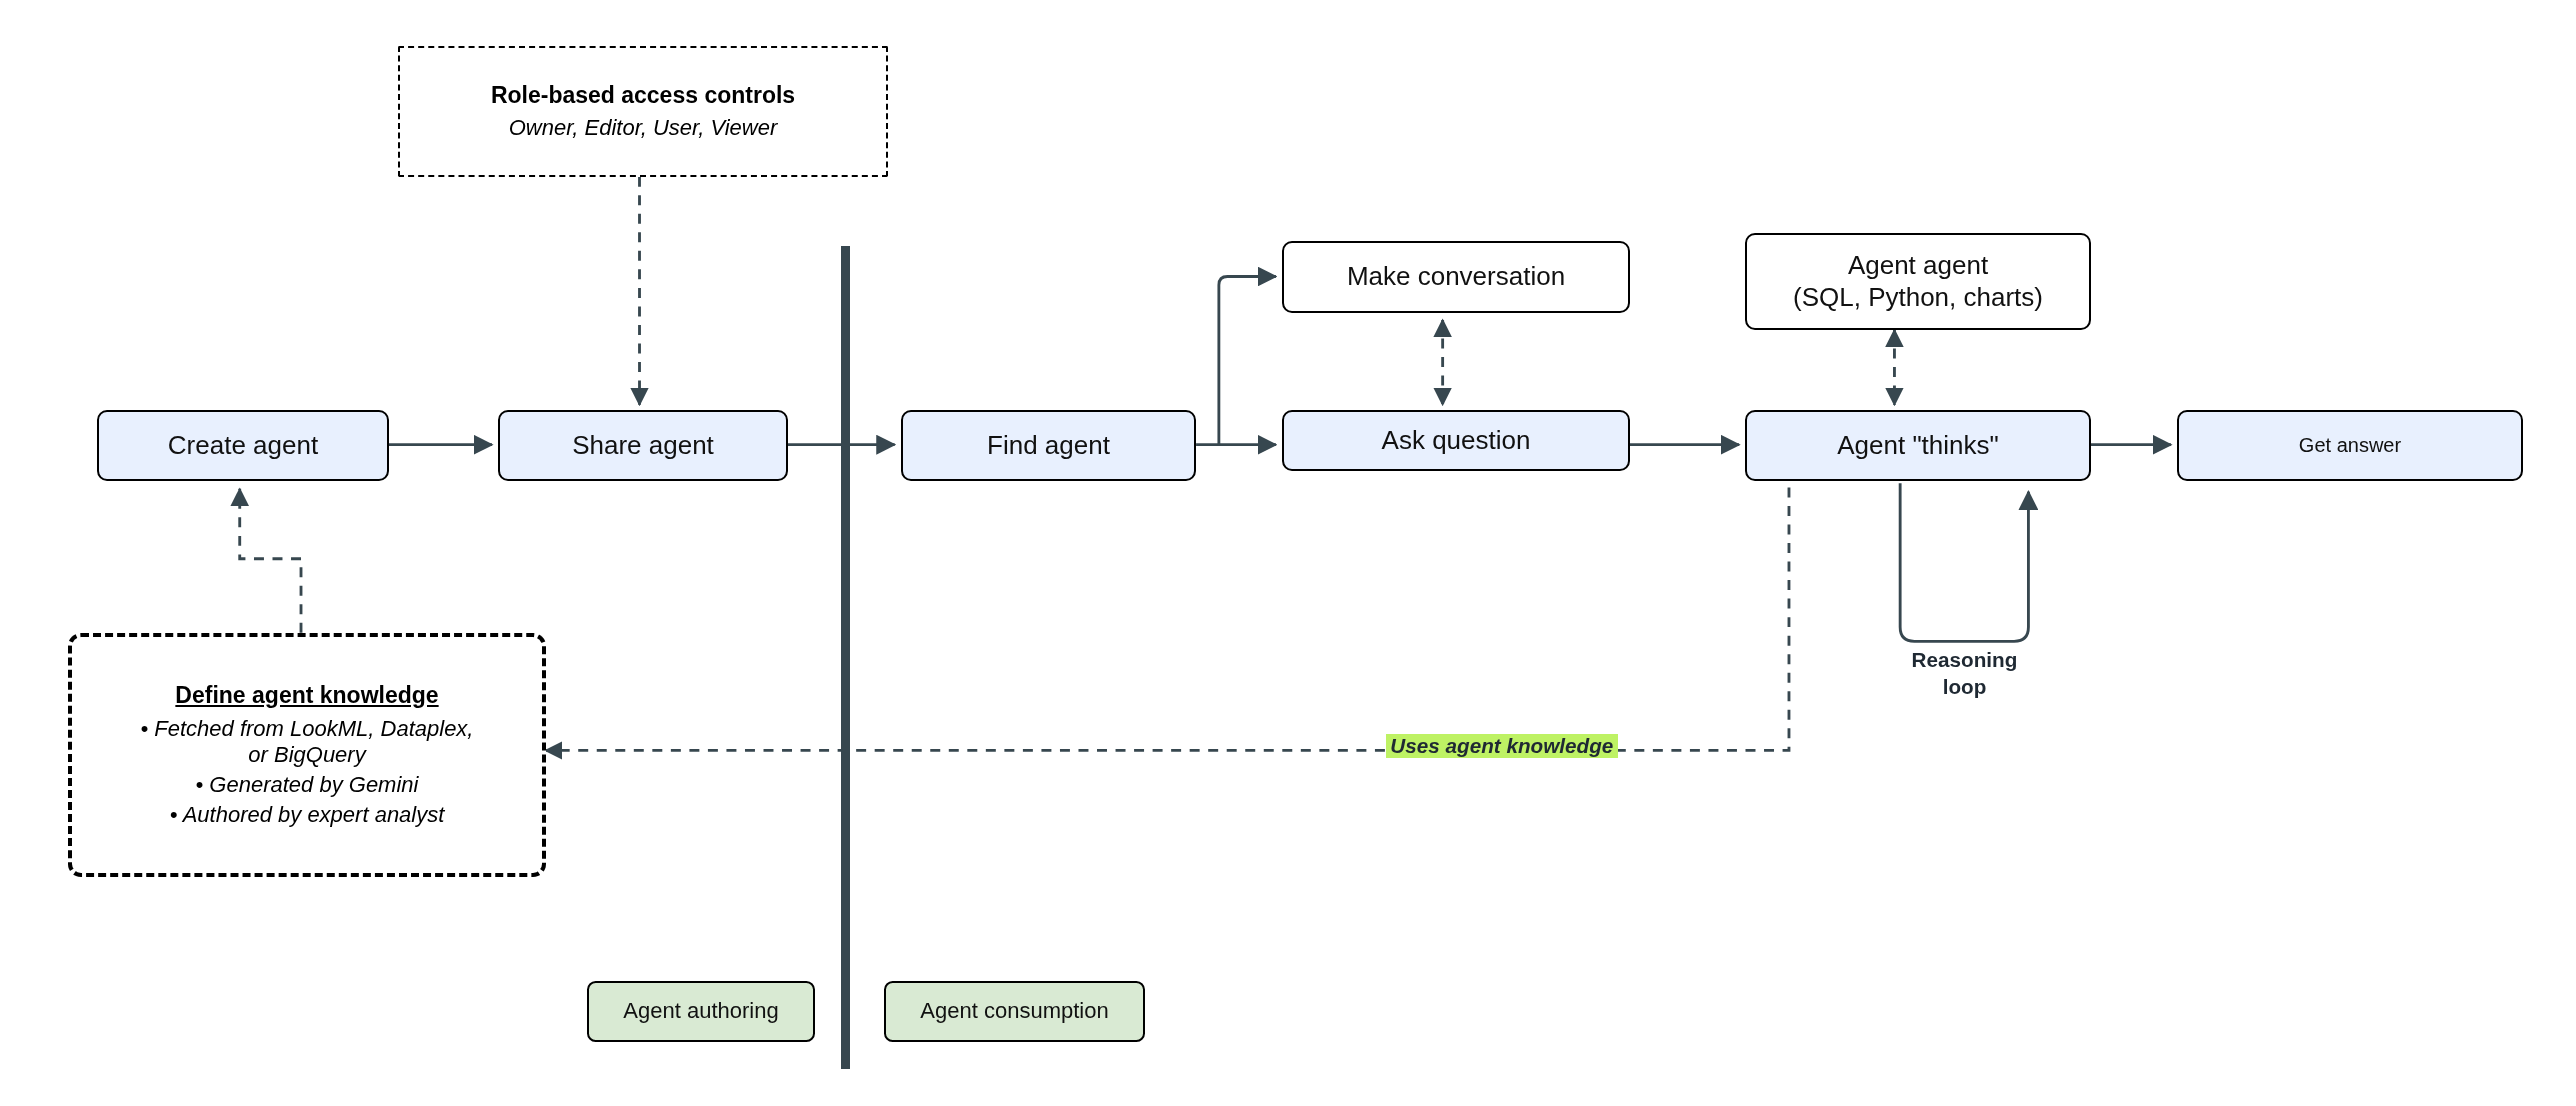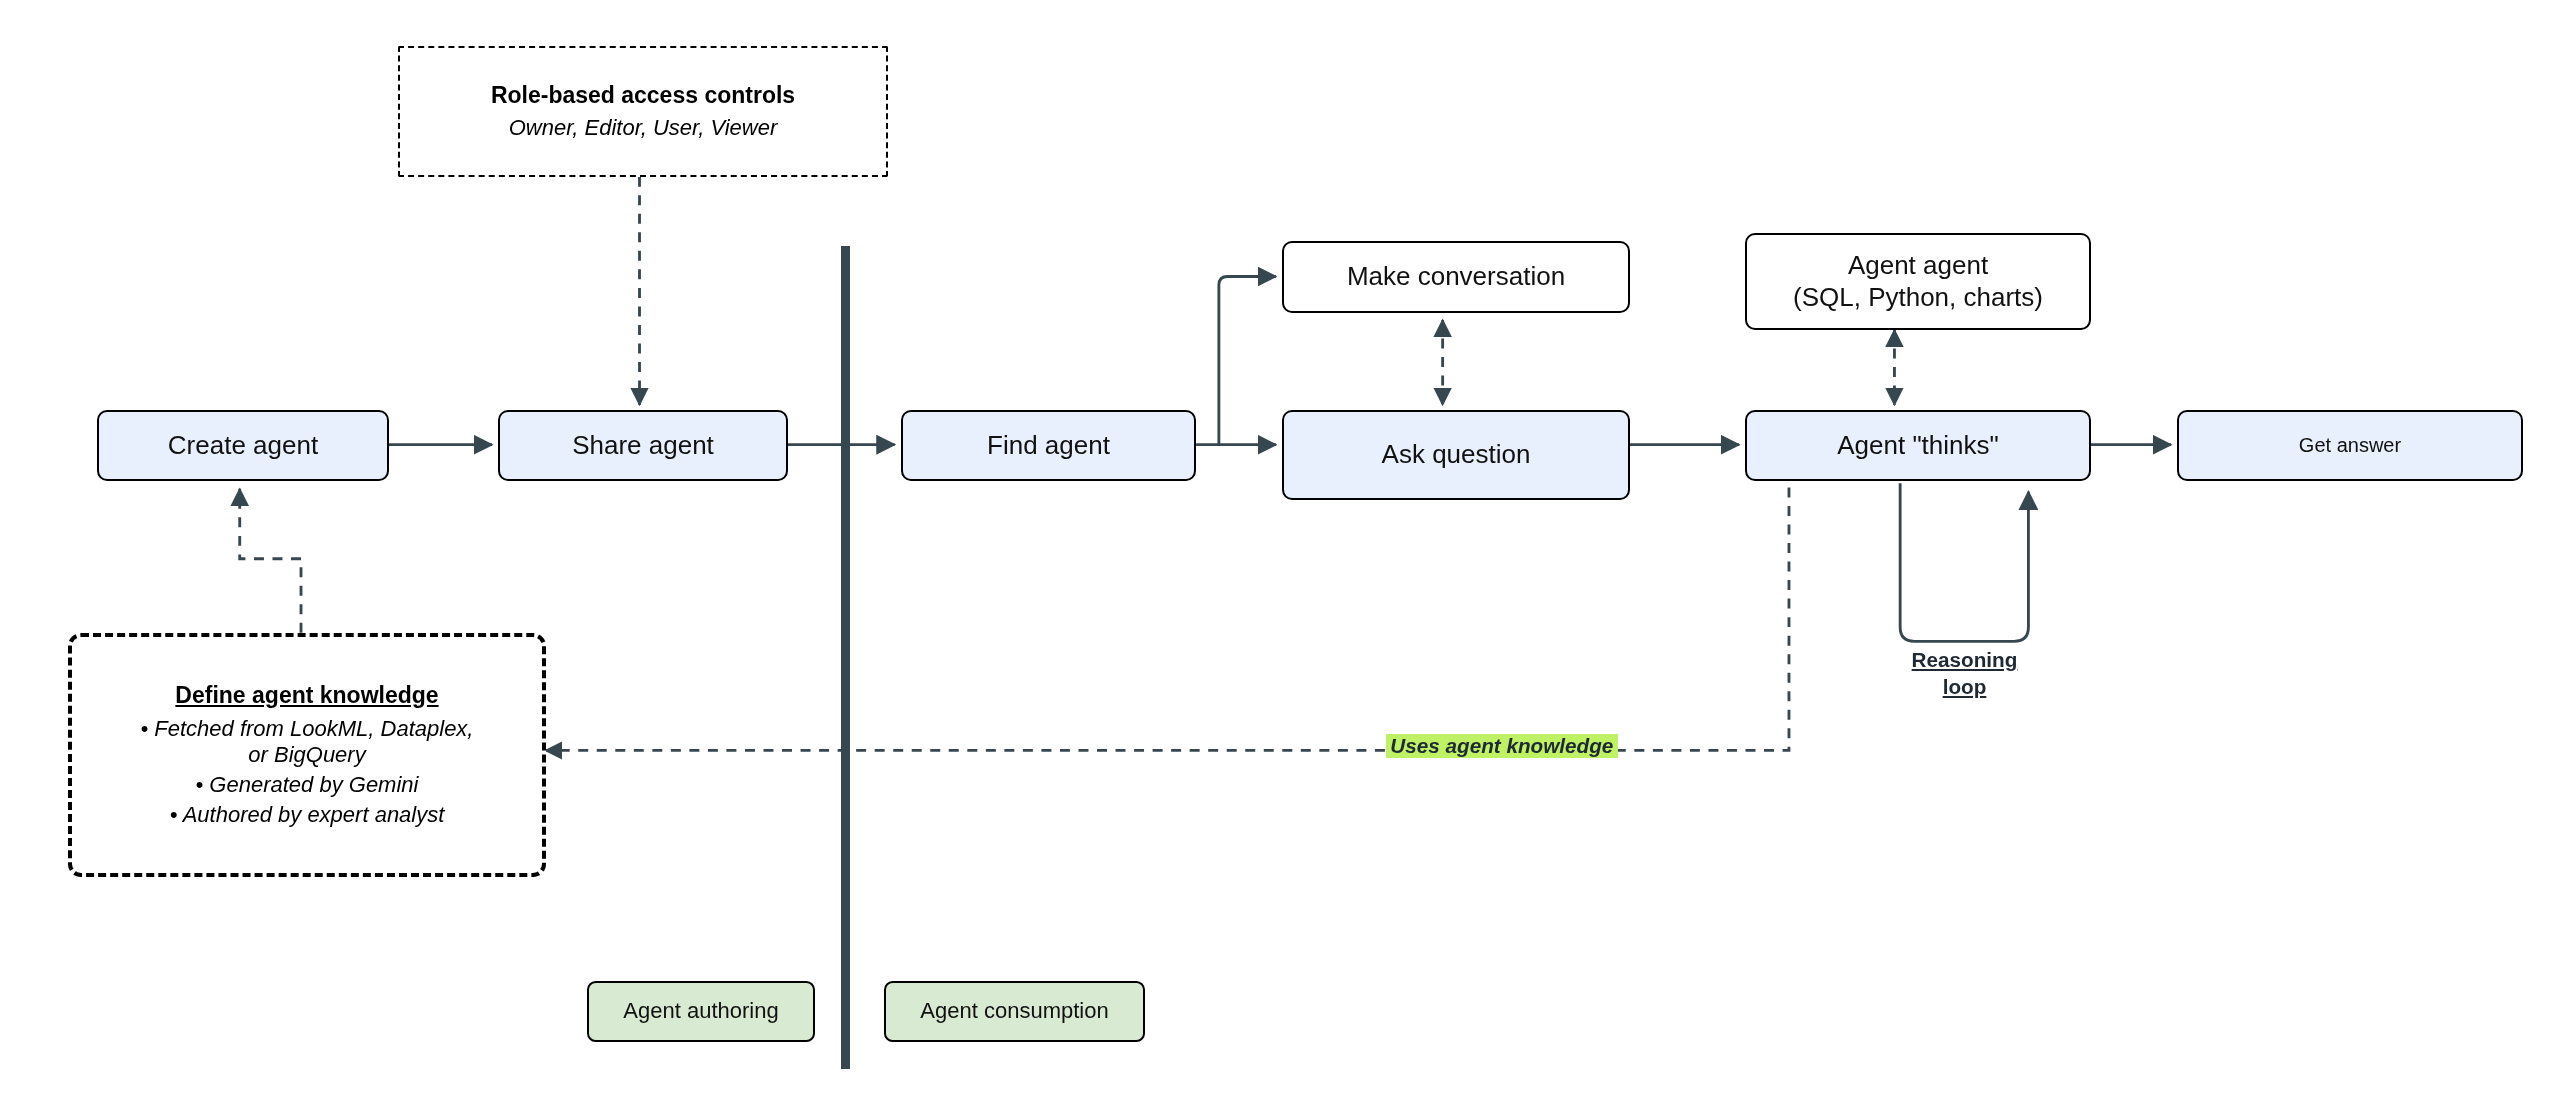--- a/index.html
+++ b/index.html
@@ -55,21 +55,20 @@
     font-style:italic;
   }
 
   .loop-label{
     position:absolute;
     font-weight:bold;
     color:#1f2933;
     text-align:center;
     line-height:1.3;
     z-index:5;
-    text-decoration:underline;
   }
 </style>
 </head>
 <body>
 
 <div id="stage">
 
   <svg class="edges" viewBox="0 0 3614 1552">
     <defs>
       <marker id="arrow" viewBox="0 0 10 10" refX="9.2" refY="5" markerWidth="7" markerHeight="7" orient="auto-start-reverse">
@@ -129,21 +128,21 @@
   </div>
 
   <div class="node blue" style="left:901px;top:410px;width:295px;height:71px;font-size:26px;">
     <span>Find agent</span>
   </div>
 
   <div class="node white" style="left:1282px;top:241px;width:348px;height:72px;font-size:26px;">
     <span>Make conversation</span>
   </div>
 
-  <div class="node blue" style="left:1282px;top:410px;width:348px;height:90px;font-size:26px;">
+  <div class="node blue" style="left:1282px;top:410px;width:348px;height:61px;font-size:26px;">
     <span>Ask question</span>
   </div>
 
   <div class="node white" style="left:1745px;top:233px;width:346px;height:97px;font-size:26px;flex-direction:column;">
     <span>Agent agent</span>
     <span>(SQL, Python, charts)</span>
   </div>
 
   <div class="node blue" style="left:1745px;top:410px;width:346px;height:71px;font-size:26px;">
     <span>Agent "thinks"</span>

